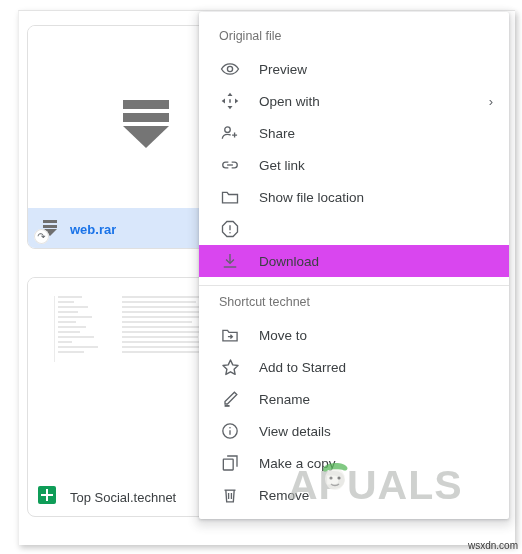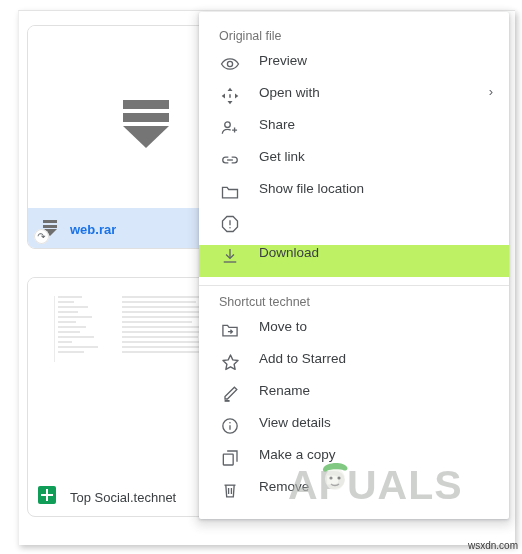--- a/index.html
+++ b/index.html
@@ -150,29 +150,29 @@
     box-sizing: border-box;
     z-index: 20;
   }
   .menu-section-title {
     font-size: 12.5px;
     color: #737373;
     padding: 9px 20px 10px 20px;
   }
   .menu-item {
     display: flex;
-    align-items: flex-start;
+    align-items: center;
     height: 32px;
     padding: 0 16px 0 20px;
     font-size: 13.5px;
     color: #3c4043;
     cursor: pointer;
     position: relative;
   }
-  .menu-item.hovered { background: #bef264; }
+  .menu-item.hovered { background: #d946ef; }
   .menu-icon {
     width: 22px; height: 22px;
     flex: 0 0 22px;
     margin-right: 18px;
     color: #5f6368;
     display: flex; align-items: center; justify-content: center;
   }
   .menu-icon svg { display:block; }
   .menu-label { flex: 1; white-space: nowrap; }
   .submenu-arrow {

